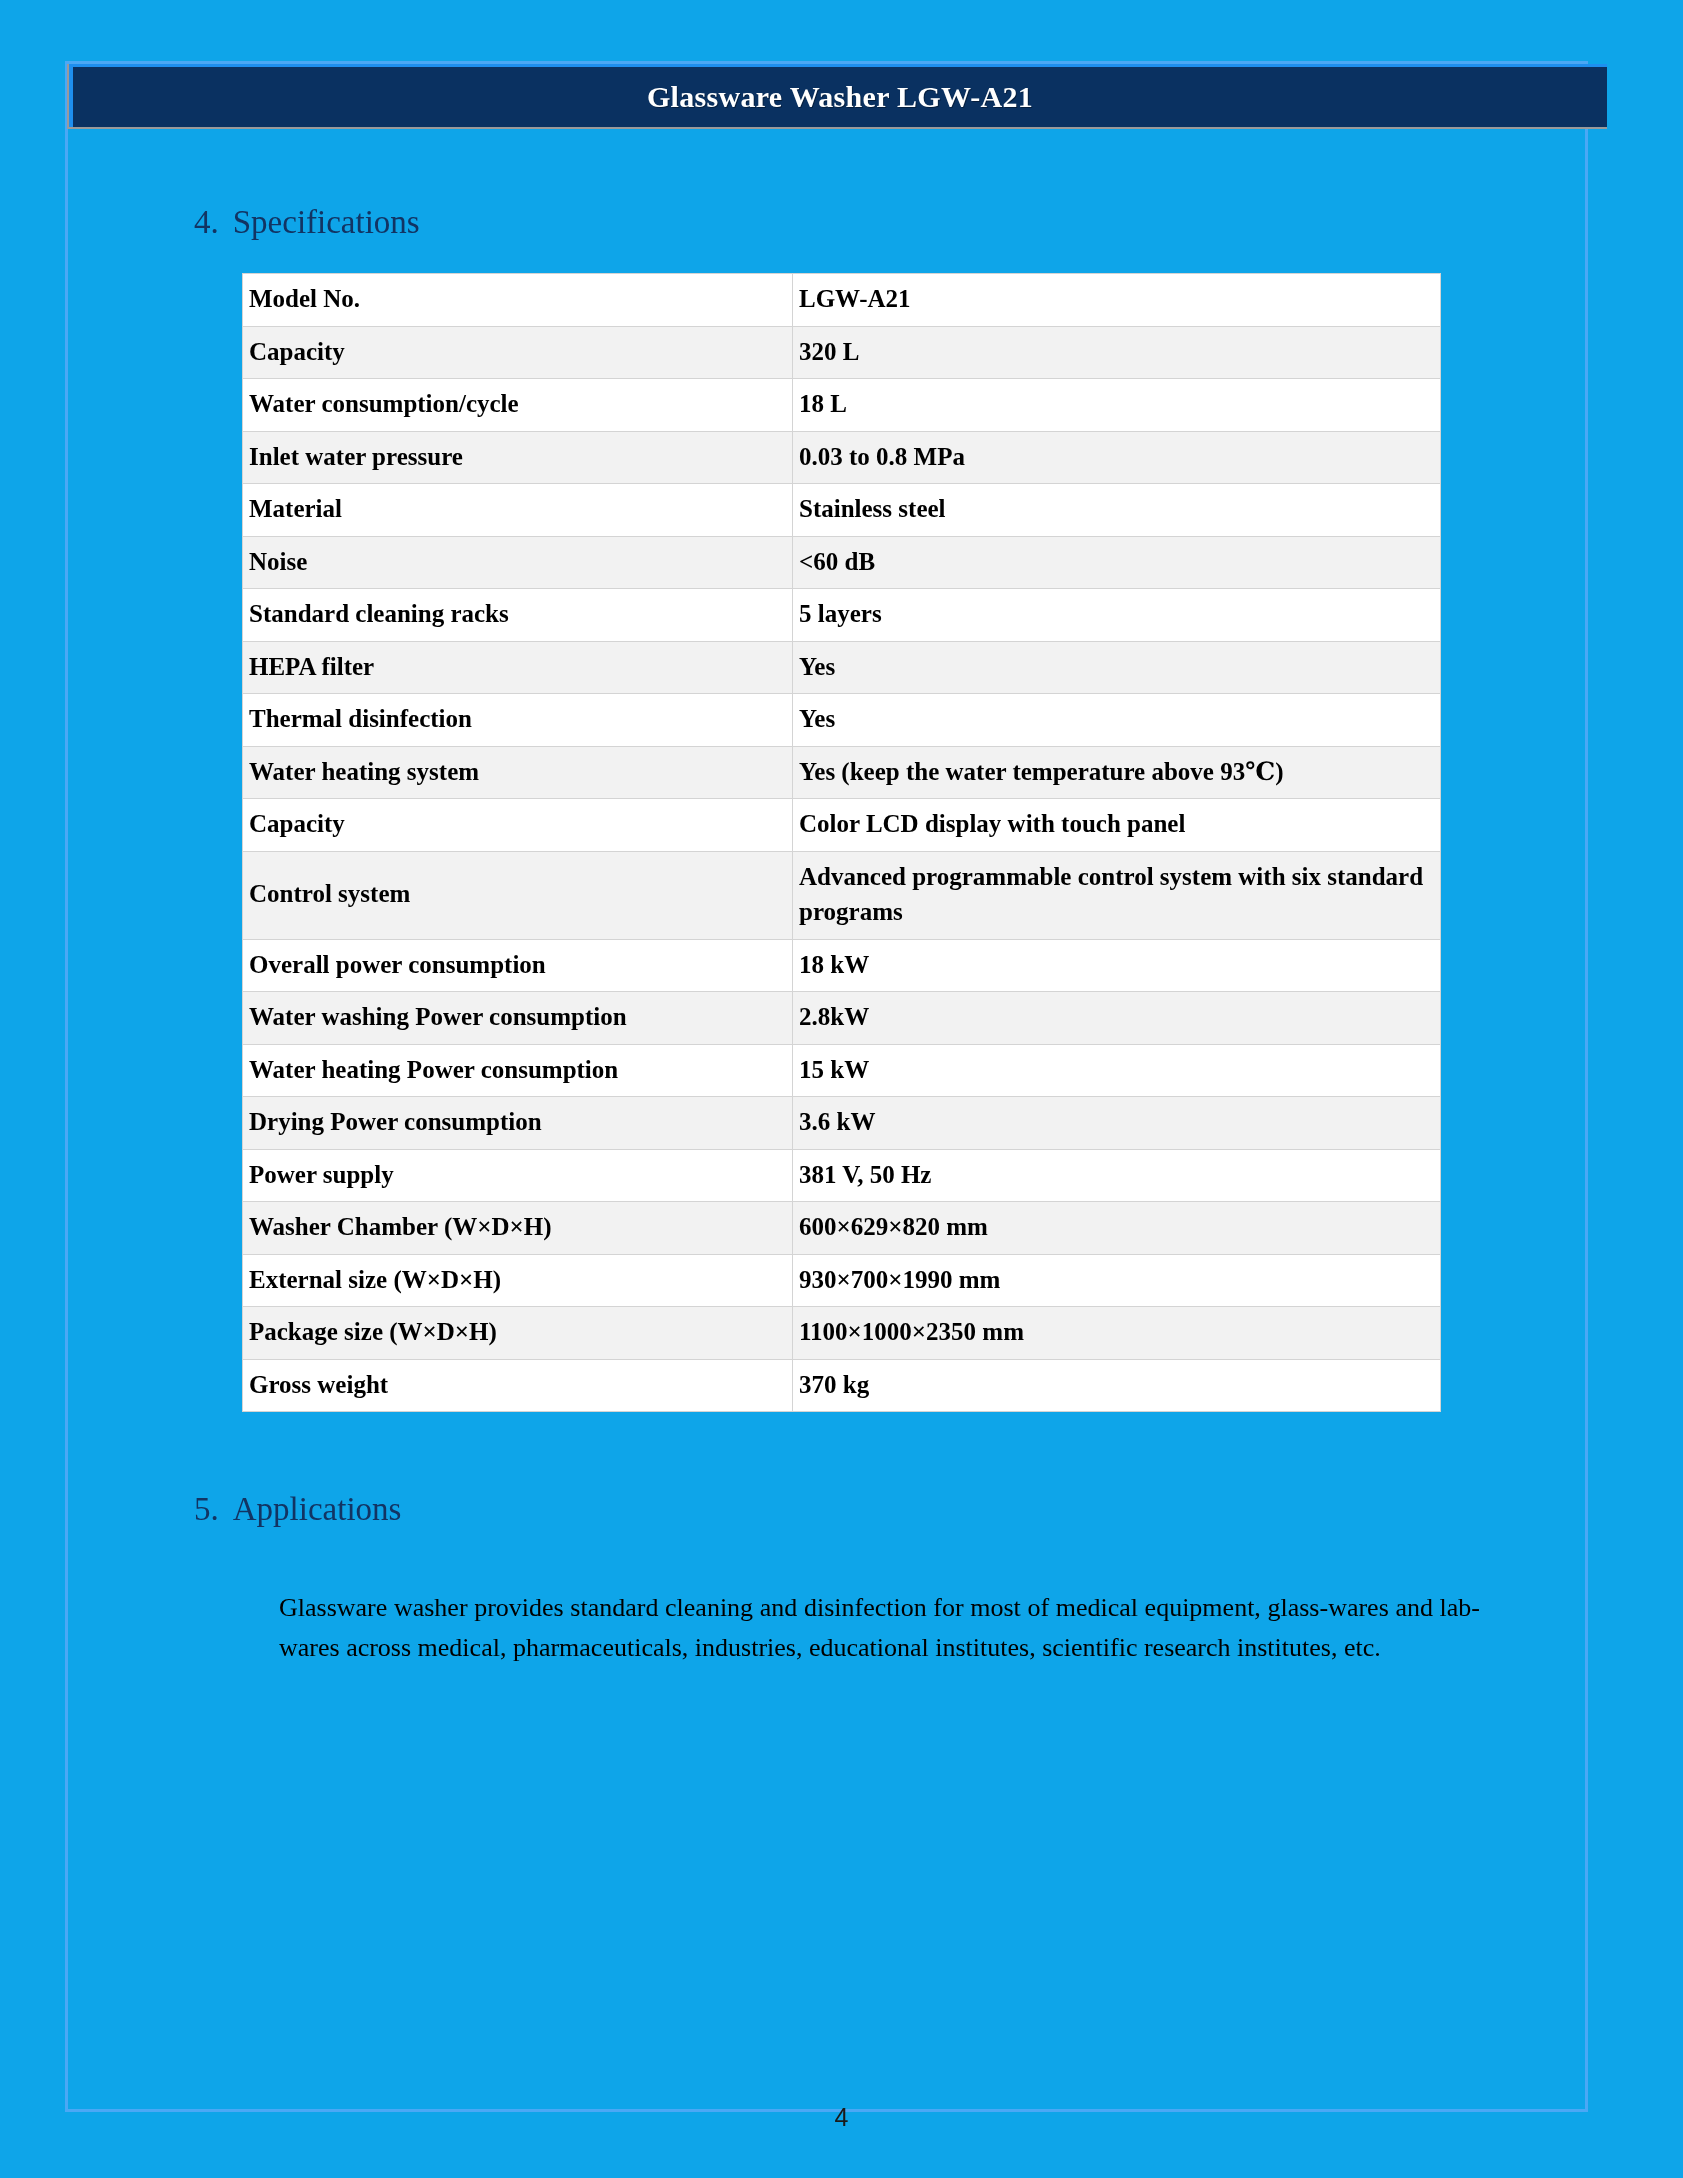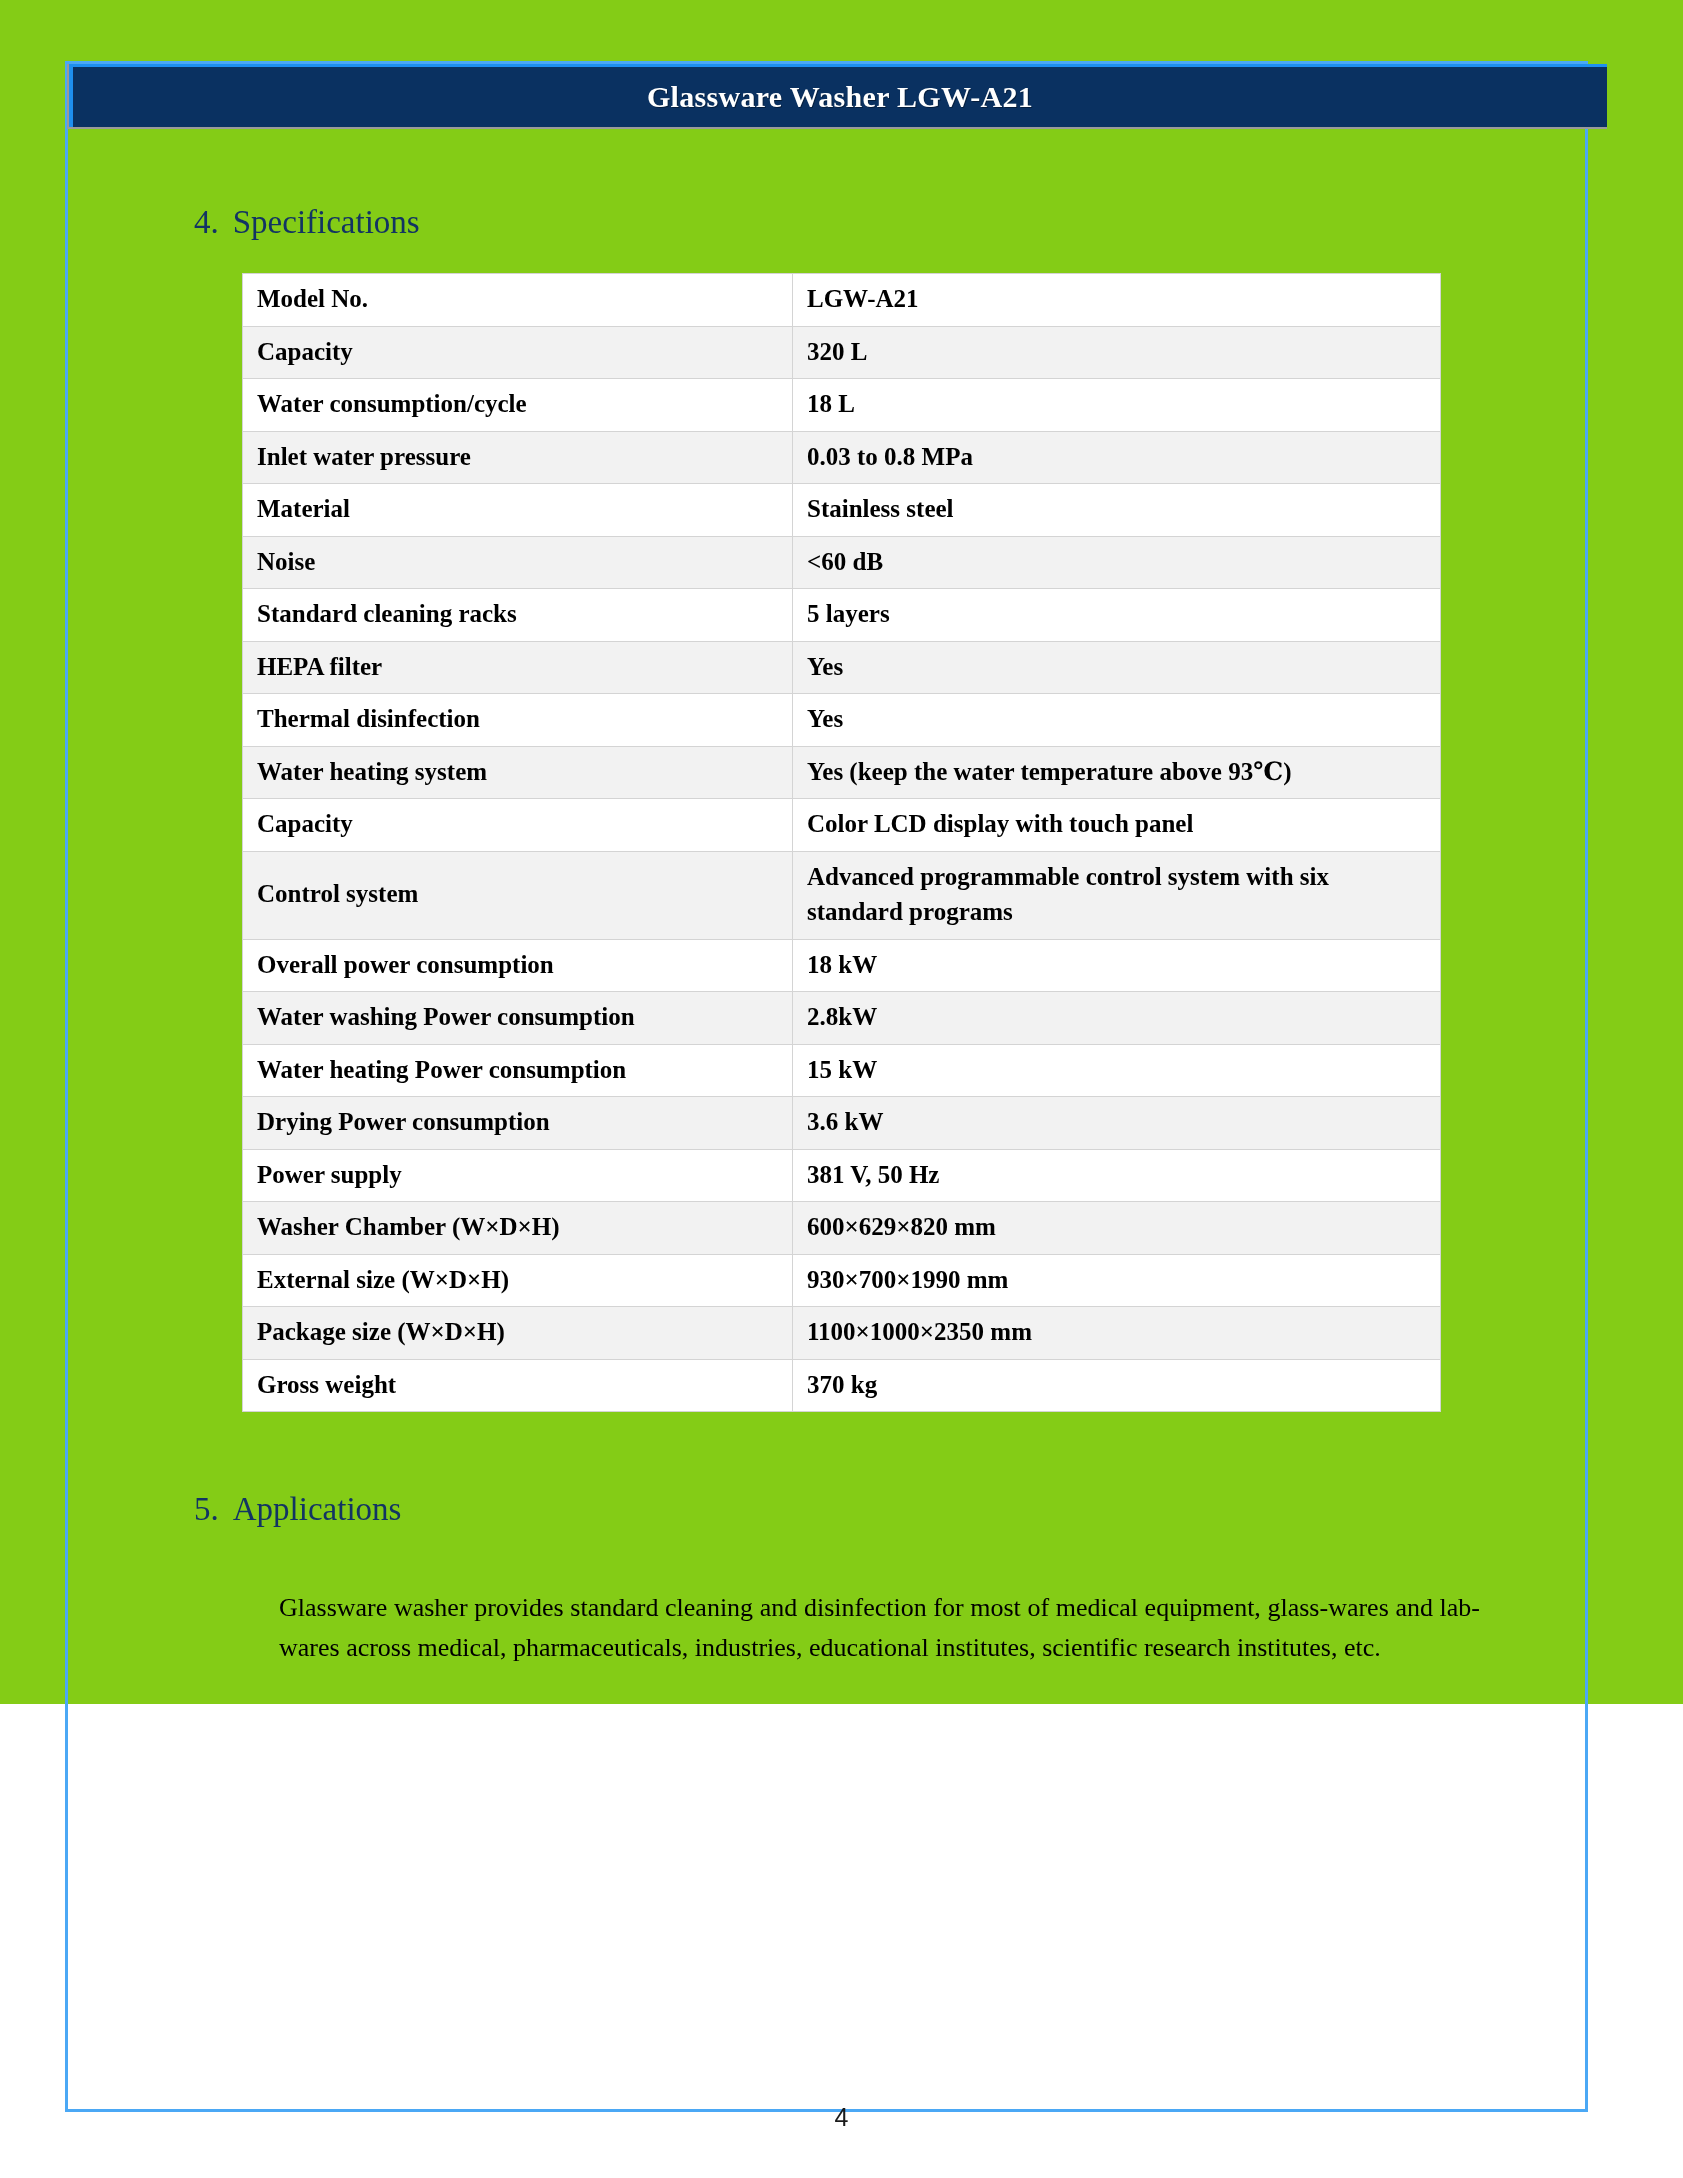--- a/index.html
+++ b/index.html
@@ -13,22 +13,22 @@
     position: relative;
     font-family: "Liberation Serif", "DejaVu Serif", serif;
     overflow: hidden;
   }
 
   
   #page {
     position: absolute;
     left: 0; top: 0;
     width: 1683px;
-    height: 1704px;
-    background: #84cc16;
+    height: 2178px;
+    background: #0ea5e9;
   }
   #page-border {
     position: absolute;
     left: 65px;
     top: 61px;
     width: 1523px;
     height: 2051px;
     border: 3px solid #4BA8F5;
     box-sizing: border-box;
     pointer-events: none;
@@ -106,21 +106,21 @@
     color: #000000;
   }
   #spec-table col.c-label { width: 550px; }
   #spec-table col.c-value { width: 648px; }
 
   #spec-table tr { background: #ffffff; }
   #spec-table tr.alt { background: #F2F2F2; }
 
   #spec-table td {
     border: 1px solid #d4d4d4;
-    padding: 7px 14px 9px 14px;
+    padding: 7px 14px 9px 6px;
     vertical-align: middle;
     line-height: 1.42;
     font-family: "Liberation Serif", "DejaVu Serif", serif;
   }
   #spec-table td.label {
     font-weight: bold;
   }
   #spec-table td.value {
     font-weight: bold;
   }

